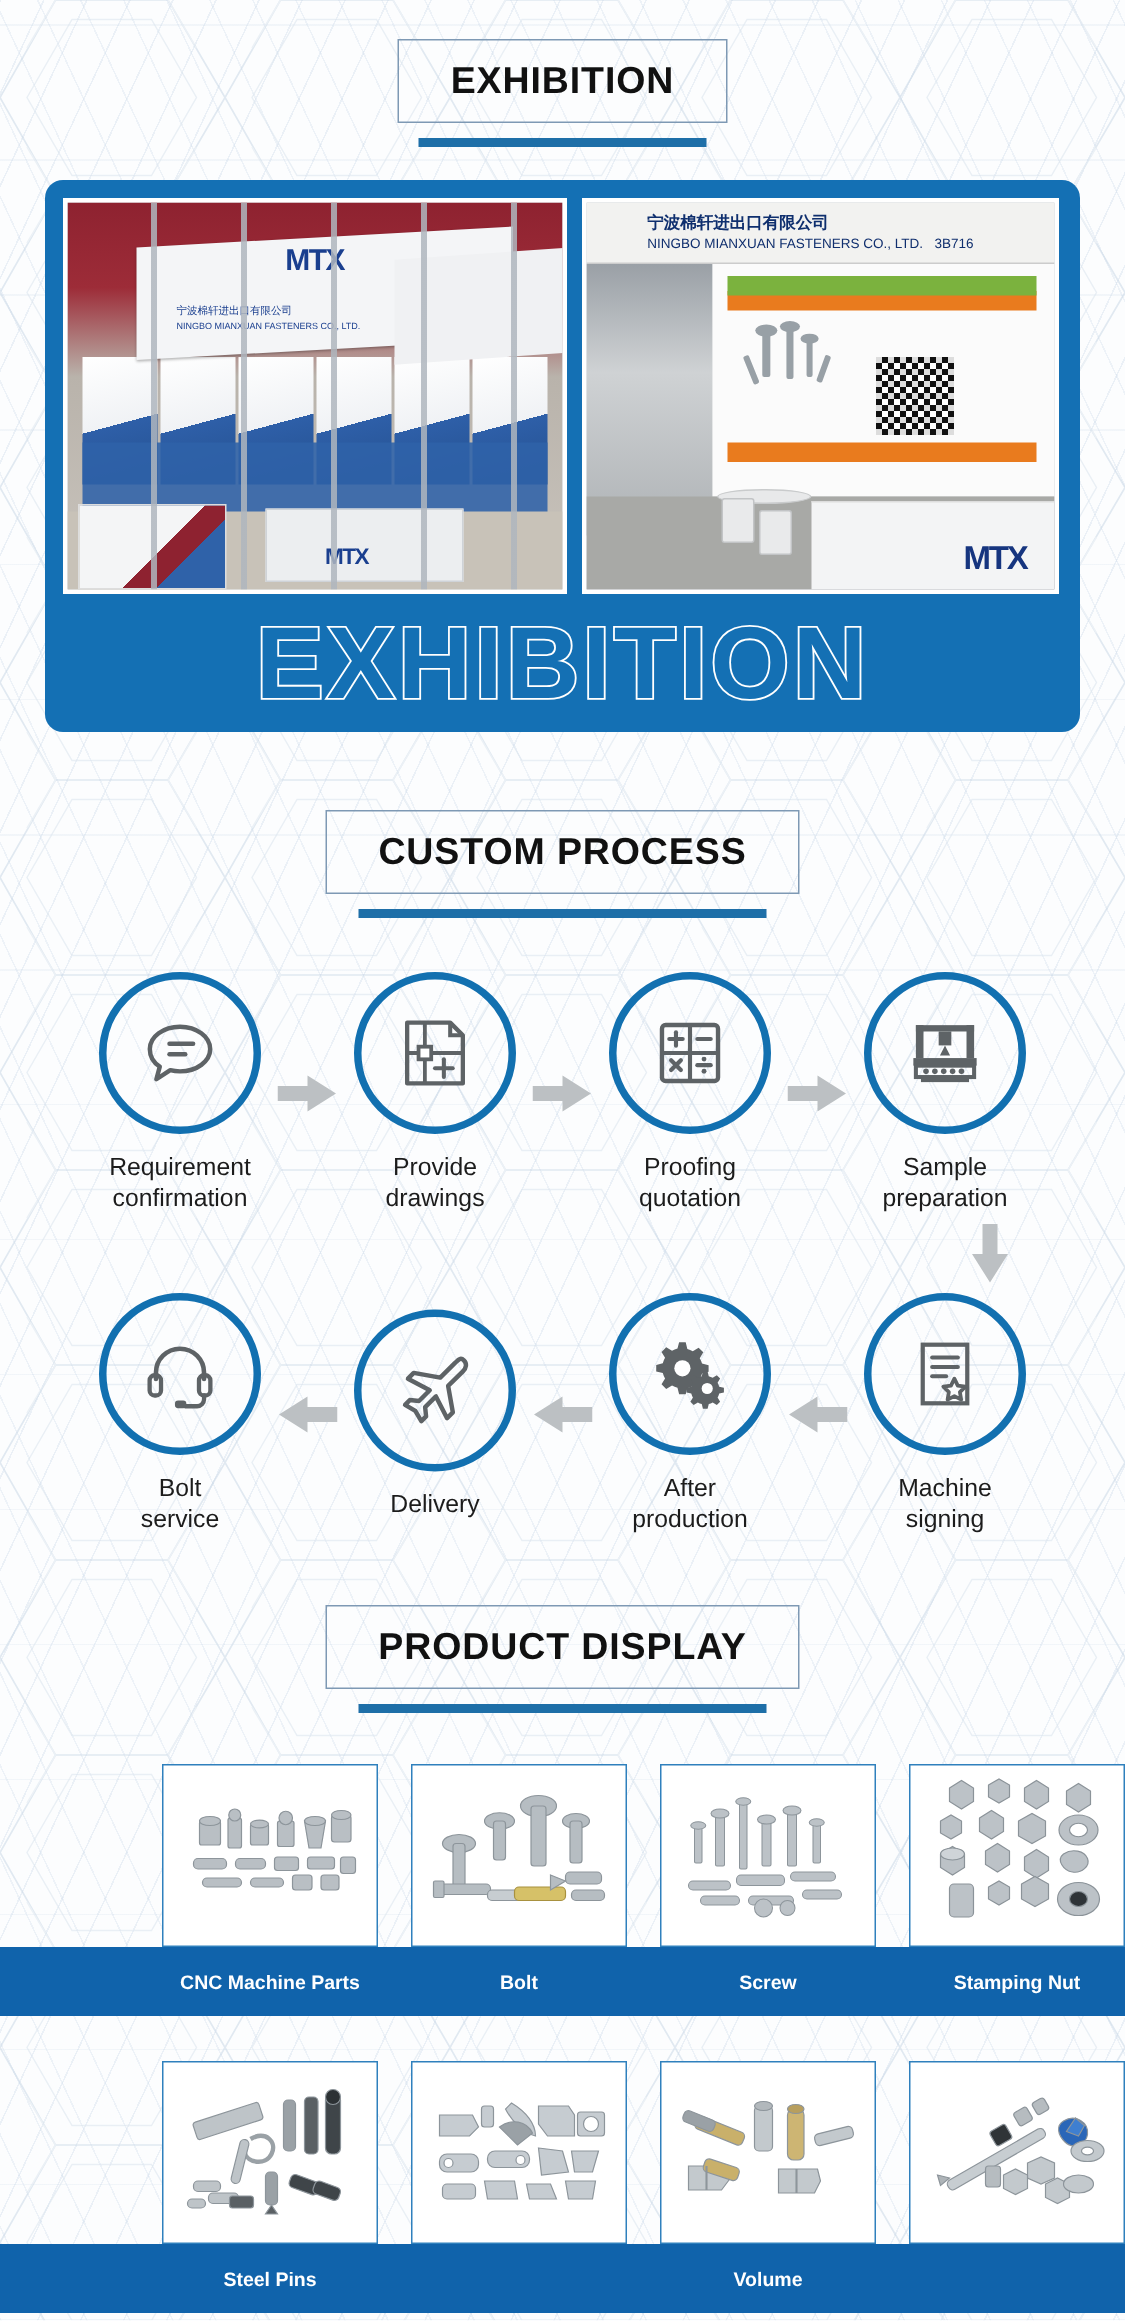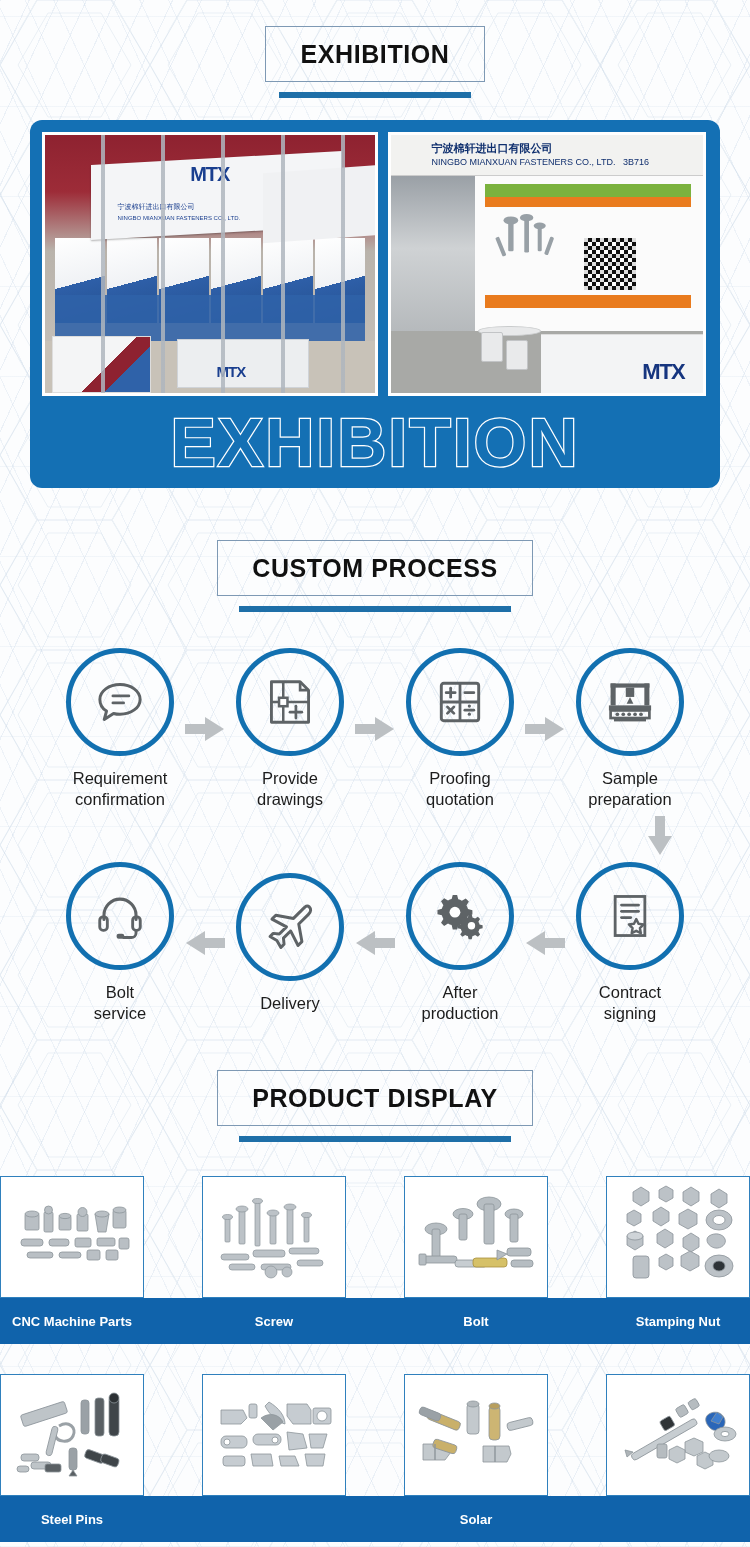--- a/index.html
+++ b/index.html
@@ -190,21 +190,21 @@
     width: 700px;
     margin: 6px auto 0;
     padding-right: 52px;
   }
 
   
   .products { margin-top: 34px; position: relative; }
   .prod-row { position: relative; }
   .tiles {
     display: flex;
-    justify-content: space-between;
+    justify-content: flex-end;
     gap: 22px;
     position: relative;
     z-index: 3;
   }
   .tile { width: 144px; }
   .tile .frame {
     width: 144px; height: 122px;
     background: #ffffff;
     border: 1px solid #2f80bd;
     display: flex; align-items: center; justify-content: center;
@@ -489,21 +489,21 @@
           <svg width="50" height="54" viewBox="0 0 64 64">
             <rect x="13" y="7" width="38" height="50" fill="none" stroke="#5e6366" stroke-width="3.6"></rect>
             <g stroke="#5e6366" stroke-width="3.4" stroke-linecap="round">
               <line x1="21" y1="18" x2="43" y2="18"></line>
               <line x1="21" y1="26" x2="43" y2="26"></line>
               <line x1="21" y1="34" x2="33" y2="34"></line>
             </g>
             <path d="M40 36l2.9 5.9 6.5.9-4.7 4.6 1.1 6.5-5.8-3-5.8 3 1.1-6.5-4.7-4.6 6.5-.9z" fill="none" stroke="#5e6366" stroke-width="3.2" stroke-linejoin="round"></path>
           </svg>
         </div>
-        <div class="label">Contract
+        <div class="label">Machine
 signing</div>
       </div>
     </div>
   </div>
 
   <div class="section-head" style="margin-top:46px;align-items:center;">
     <div class="box">
       <span>PRODUCT DISPLAY</span>
     </div>
     <div class="rule" style="width:272px;"></div>
@@ -544,20 +544,46 @@
               </g>
             </svg>
           </div>
           <div class="cap">CNC Machine Parts</div>
         </div>
 
         <div class="tile">
           <div class="frame">
             <svg width="130" height="106" viewBox="0 0 130 106">
               <rect width="130" height="106" fill="#ffffff"></rect>
+              <g fill="#b6bdc2" stroke="#8d959b" stroke-width="0.8">
+                <ellipse cx="25" cy="45" rx="11" ry="6"></ellipse>
+                  <rect x="21" y="45" width="8" height="30" rx="2"></rect>
+                <ellipse cx="52" cy="30" rx="10" ry="5.5"></ellipse>
+                  <rect x="48" y="30" width="8" height="26" rx="2"></rect>
+                <ellipse cx="78" cy="20" rx="12" ry="7"></ellipse>
+                  <rect x="73" y="20" width="10" height="40" rx="2"></rect>
+                <ellipse cx="103" cy="30" rx="9" ry="5"></ellipse>
+                  <rect x="99" y="30" width="8" height="28" rx="2"></rect>
+                <rect x="12" y="72" width="34" height="7" rx="3"></rect>
+                  <rect x="8" y="70" width="7" height="11" rx="1"></rect>
+                <rect x="44" y="76" width="32" height="7" rx="3" fill="#c7cdd1"></rect>
+                <rect x="62" y="74" width="34" height="9" rx="3" fill="#d6c168" stroke="#a8913f"></rect>
+                <rect x="96" y="64" width="24" height="8" rx="3"></rect>
+                <rect x="100" y="76" width="22" height="7" rx="3"></rect>
+                <path d="M86 66l10 4-10 6z"></path>
+              </g>
+            </svg>
+          </div>
+          <div class="cap">Bolt</div>
+        </div>
+
+        <div class="tile">
+          <div class="frame">
+            <svg width="130" height="106" viewBox="0 0 130 106">
+              <rect width="130" height="106" fill="#ffffff"></rect>
               <g fill="#bcc2c7" stroke="#8d959b" stroke-width="0.7">
                 <rect x="16" y="34" width="5" height="24" rx="1"></rect>
                   <ellipse cx="18.5" cy="33" rx="5" ry="2.5"></ellipse>
                 <rect x="30" y="26" width="6" height="34" rx="1"></rect>
                   <ellipse cx="33" cy="25" rx="6" ry="3"></ellipse>
                 <rect x="46" y="18" width="5" height="44" rx="1"></rect>
                   <ellipse cx="48.5" cy="17" rx="5" ry="2.5"></ellipse>
                 <rect x="61" y="30" width="6" height="30" rx="1"></rect>
                   <ellipse cx="64" cy="29" rx="6" ry="3"></ellipse>
                 <rect x="78" y="24" width="6" height="36" rx="1"></rect>
@@ -569,46 +595,20 @@
                 <rect x="80" y="64" width="30" height="6" rx="3"></rect>
                 <rect x="20" y="80" width="26" height="6" rx="3"></rect>
                 <rect x="52" y="80" width="30" height="6" rx="3"></rect>
                 <rect x="88" y="76" width="26" height="6" rx="3"></rect>
                 <circle cx="62" cy="88" r="6"></circle>
                   <circle cx="78" cy="88" r="5"></circle>
               </g>
             </svg>
           </div>
           <div class="cap">Screw</div>
-        </div>
-
-        <div class="tile">
-          <div class="frame">
-            <svg width="130" height="106" viewBox="0 0 130 106">
-              <rect width="130" height="106" fill="#ffffff"></rect>
-              <g fill="#b6bdc2" stroke="#8d959b" stroke-width="0.8">
-                <ellipse cx="25" cy="45" rx="11" ry="6"></ellipse>
-                  <rect x="21" y="45" width="8" height="30" rx="2"></rect>
-                <ellipse cx="52" cy="30" rx="10" ry="5.5"></ellipse>
-                  <rect x="48" y="30" width="8" height="26" rx="2"></rect>
-                <ellipse cx="78" cy="20" rx="12" ry="7"></ellipse>
-                  <rect x="73" y="20" width="10" height="40" rx="2"></rect>
-                <ellipse cx="103" cy="30" rx="9" ry="5"></ellipse>
-                  <rect x="99" y="30" width="8" height="28" rx="2"></rect>
-                <rect x="12" y="72" width="34" height="7" rx="3"></rect>
-                  <rect x="8" y="70" width="7" height="11" rx="1"></rect>
-                <rect x="44" y="76" width="32" height="7" rx="3" fill="#c7cdd1"></rect>
-                <rect x="62" y="74" width="34" height="9" rx="3" fill="#d6c168" stroke="#a8913f"></rect>
-                <rect x="96" y="64" width="24" height="8" rx="3"></rect>
-                <rect x="100" y="76" width="22" height="7" rx="3"></rect>
-                <path d="M86 66l10 4-10 6z"></path>
-              </g>
-            </svg>
-          </div>
-          <div class="cap">Bolt</div>
         </div>
 
         <div class="tile">
           <div class="frame">
             <svg width="130" height="106" viewBox="0 0 130 106">
               <rect width="130" height="106" fill="#ffffff"></rect>
               <g fill="#bcc2c7" stroke="#8b9399" stroke-width="0.8">
                 <path d="M20 8l8-5 8 5v9l-8 5-8-5z"></path>
                   <path d="M46 6l7-4 7 4v8l-7 4-7-4z"></path>
                 <path d="M70 8l8-5 8 5v9l-8 5-8-5z"></path>
@@ -708,21 +708,21 @@
                 <ellipse cx="83.5" cy="24" rx="5.5" ry="3" fill="#b89f5e"></ellipse>
                 <rect x="96" y="38" width="26" height="8" rx="3" fill="#c3c9cd" transform="rotate(-14 109 42)"></rect>
                 <path d="M12 62h24l4 8-6 8H12z" fill="#c3c9cd"></path>
                 <rect x="22" y="60" width="24" height="9" rx="3" fill="#c9b06a" transform="rotate(18 34 64)"></rect>
                 <path d="M72 64h26l2 8-4 8H72z" fill="#c3c9cd"></path>
                 <line x1="84" y1="64" x2="84" y2="80" stroke="#8d959b" stroke-width="1.4"></line>
                 <line x1="24" y1="62" x2="24" y2="78" stroke="#8d959b" stroke-width="1.4"></line>
               </g>
             </svg>
           </div>
-          <div class="cap">Solar</div>
+          <div class="cap">Volume</div>
         </div>
 
         <div class="tile">
           <div class="frame">
             <svg width="130" height="106" viewBox="0 0 130 106">
               <rect width="130" height="106" fill="#ffffff"></rect>
               <g stroke="#8d959b" stroke-width="0.8">
                 <rect x="14" y="54" width="74" height="7" rx="3" fill="#c7cdd1" transform="rotate(-30 51 57)"></rect>
                 <path d="M12 68l8 2-6 5z" fill="#aeb4b8"></path>
                 <rect x="48" y="36" width="12" height="11" rx="2" fill="#2f3437" transform="rotate(-30 54 41)"></rect>

